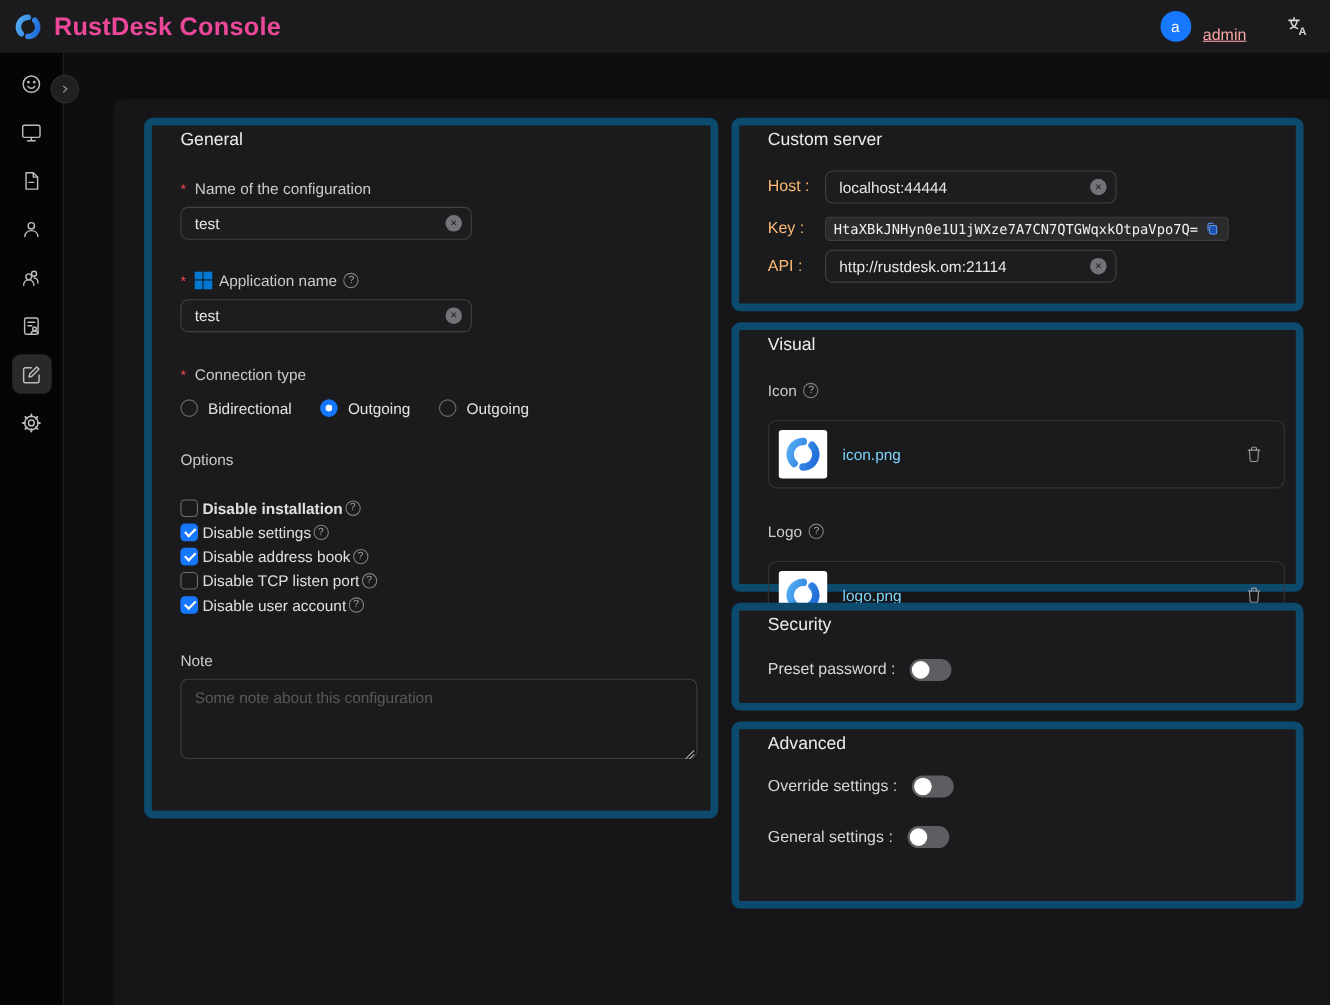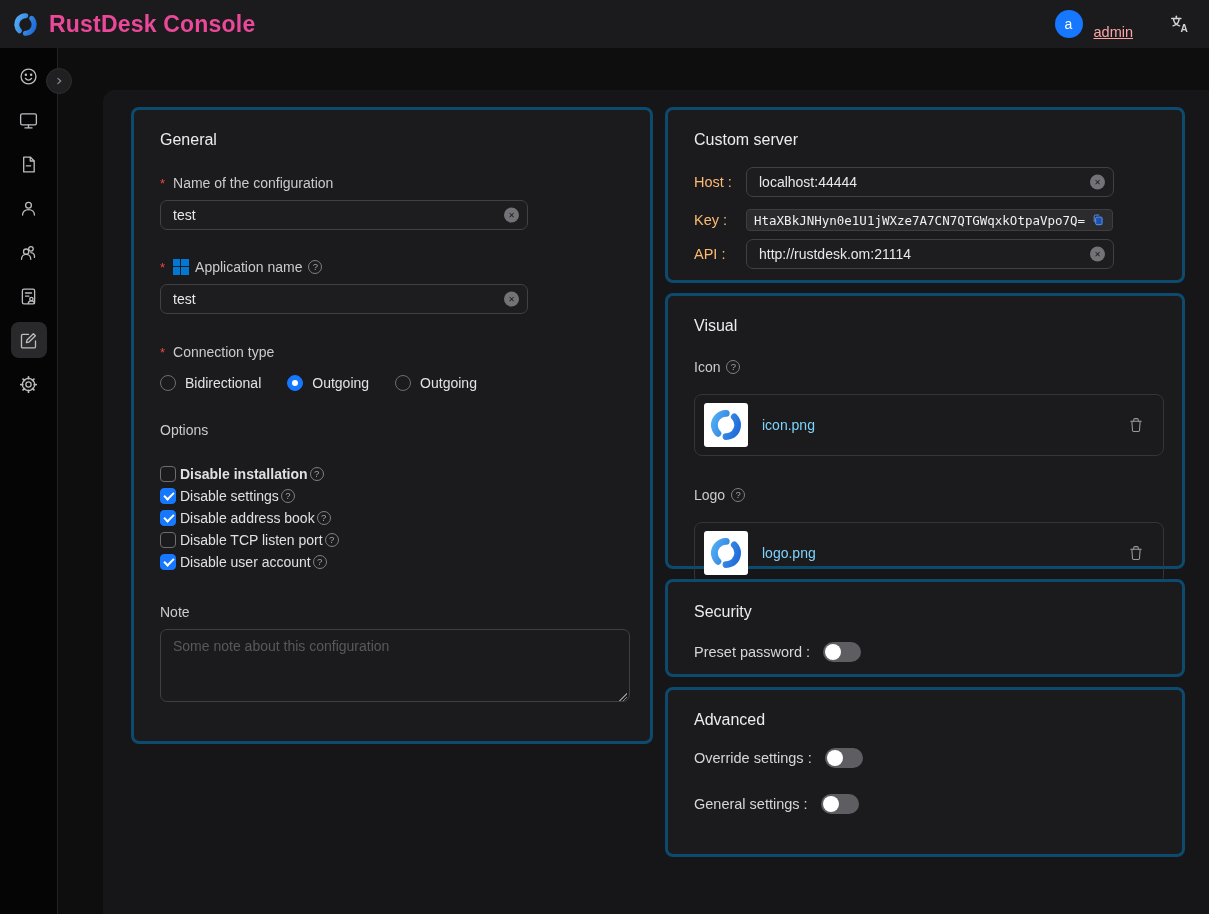--- a/index.html
+++ b/index.html
@@ -28,33 +28,33 @@
   .expand-btn { position:absolute; left:46px; top:20px; width:26px; height:26px; border-radius:50%;
     background:#202022; border:1px solid #2e2e31; display:flex; align-items:center; justify-content:center;
     cursor:pointer; z-index:5; }
   .expand-btn svg { width:14px; height:14px; stroke:#8e8e92; fill:none; stroke-width:2; stroke-linecap:round; }
 
   .main { flex:1; margin-left:45px; margin-top:42px; background:#161618;
     border-top-left-radius:12px; padding:17px 24px 0 28px; display:flex; gap:12px; align-items:flex-start; }
   .col-left { width:522px; }
   .col-right { width:520px; display:flex; flex-direction:column; gap:10px; }
 
-  .card { background:#1b1b1d; border:3px solid #0c4a6e; border-radius:8px; padding:20px 26px; }
+  .card { background:#1b1b1d; border:7px solid #0c4a6e; border-radius:8px; padding:4px 26px; }
   .card-title { font-size:16px; font-weight:500; color:#ececee; line-height:20px; }
 
   
   .field-label { font-size:14px; color:#cbcbcd; line-height:18px; display:flex; align-items:center; gap:6px; }
   .req::before { content:"*"; color:#e84749; font-size:13px; margin-right:2px; position:relative; top:1px; }
   .help { width:14px; height:14px; border-radius:50%; border:1px solid #7f7f83; color:#a6a6a9;
     font-size:9.5px; display:inline-flex; align-items:center; justify-content:center; flex:0 0 auto; }
   .win-logo { width:16px; height:16px; display:inline-grid; grid-template-columns:7px 8px;
     grid-template-rows:7px 8px; gap:1px; }
   .win-logo i { background:#0078d4; }
 
-  .text-input { position:relative; width:368px; height:30px; }
+  .text-input { position:relative; width:265px; height:30px; }
   .text-input input { width:100%; height:100%; background:#1d1d20; border:1px solid #414144;
     border-radius:7px; color:#e8e8ea; font-size:14px; padding:0 30px 0 12px;
     font-family:"Liberation Sans", sans-serif; outline:none; }
   .clear-ic { position:absolute; right:9px; top:50%; transform:translateY(-50%); width:15px; height:15px;
     border-radius:50%; background:#737377; color:#1c1c1e; font-size:8px; display:flex; align-items:center;
     justify-content:center; cursor:pointer; }
 
   .radio-row { display:flex; align-items:center; gap:26px; }
   .radio { display:flex; align-items:center; gap:9px; font-size:14px; color:#e2e2e4; cursor:pointer; }
   .radio .dot { width:16px; height:16px; border-radius:50%; border:1.5px solid #6d6d71; position:relative; }
@@ -321,21 +321,21 @@
         </div>
         <div class="srv-row mt8">
           <div class="srv-label">API :</div>
           <div class="text-input">
             <input type="text" readonly="" value="http://rustdesk.om:21114" style="">
             <span class="clear-ic">✕</span>
           </div>
         </div>
       </div>
 
-      <div class="card" style="height:276px">
+      <div class="card" style="height:245px">
         <div class="card-title">Visual</div>
         <div class="field-label mt22">
           <span>Icon</span>
           <span class="help">?</span>
         </div>
         <div class="file-box mt18">
           <div class="thumb">
             <svg width="36" height="36" viewBox="0 0 48 48">
               <defs>
                   <linearGradient id="lg2" x1="0" y1="0" x2="1" y2="1">

